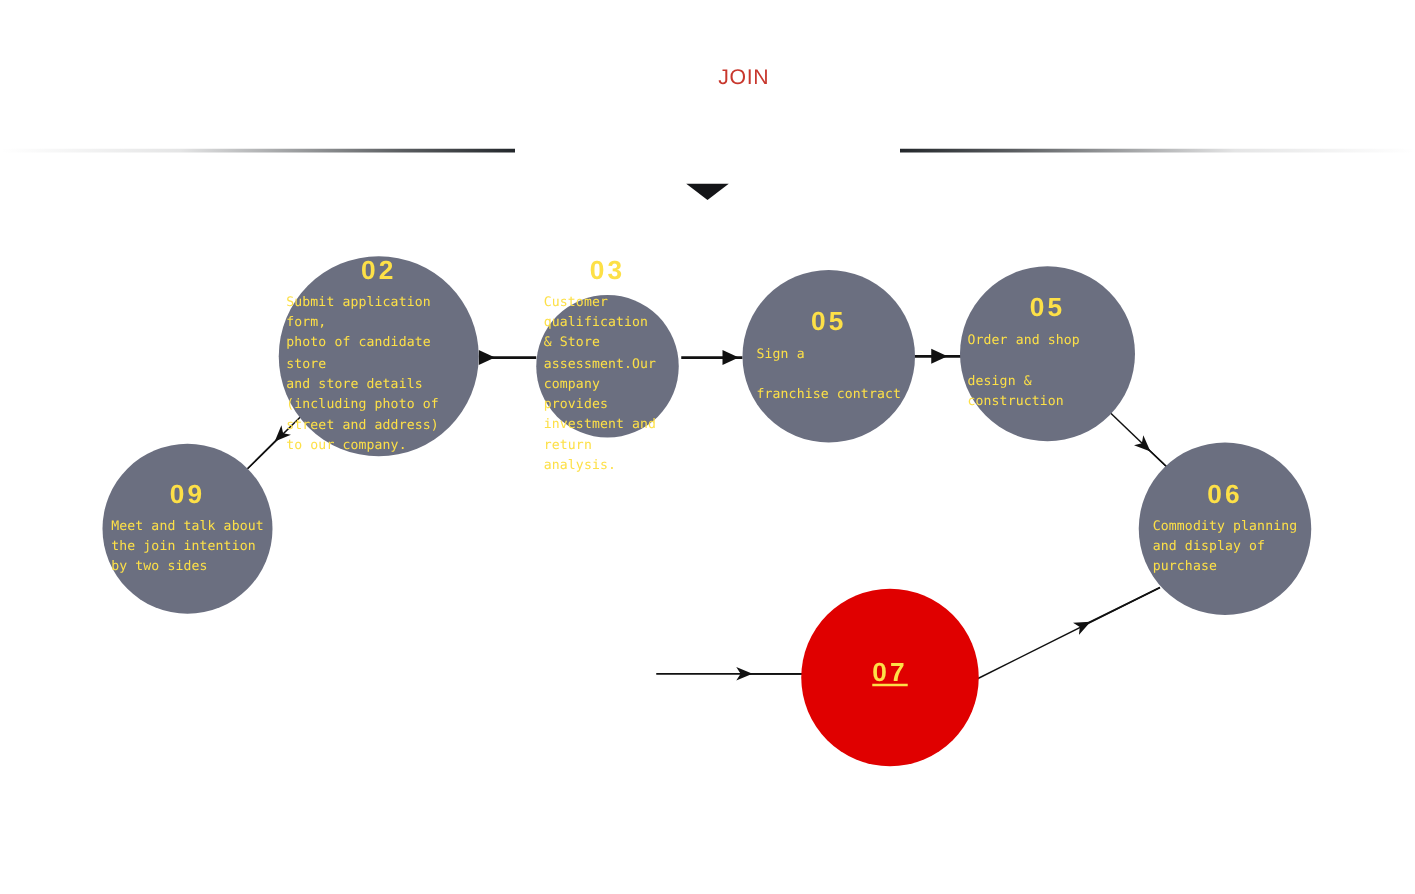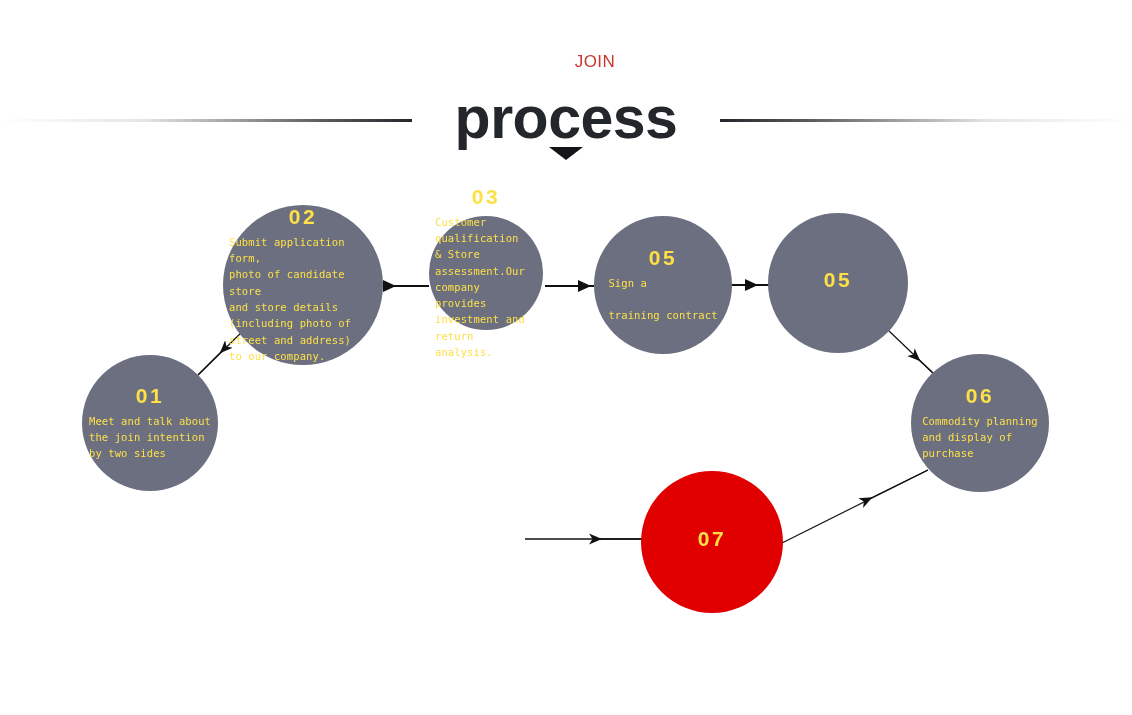--- a/index.html
+++ b/index.html
@@ -117,21 +117,20 @@
     white-space: pre-line;
   }
 </style>
 </head>
 <body>
 
 <div id="header">
   <div id="rule-left" class="rule"></div>
   <div id="rule-right" class="rule"></div>
   <div id="eyebrow">JOIN</div>
-  <div id="main-title">process</div>
   <div id="title-caret"></div>
 </div>
 
 <div id="diagram">
   <svg id="connectors" viewBox="0 0 1132 715" width="1132" height="715" xmlns="http://www.w3.org/2000/svg">
     <defs>
       <marker id="mk-thick" markerWidth="11" markerHeight="11" refX="5" refY="5" orient="auto" markerUnits="userSpaceOnUse">
         <path d="M0,0 L11,5 L0,10 z" fill="#111111"></path>
       </marker>
       <marker id="mk-thin" markerWidth="13" markerHeight="12" refX="6" refY="6" orient="auto" markerUnits="userSpaceOnUse">
@@ -169,53 +168,56 @@
       <line x1="928" y1="470" x2="867" y2="500" stroke="#111111" stroke-width="1.2" marker-end="url(#mk-thin)"></line>
     </g>
 
     <g>
       <line x1="642" y1="539" x2="525" y2="539" stroke="#111111" stroke-width="1.4"></line>
       <line x1="642" y1="539" x2="596" y2="539" stroke="#111111" stroke-width="1.4" marker-end="url(#mk-thin)"></line>
     </g>
   </svg>
 
   <div class="node" style="left: 82px; top: 355px; width: 136px; height: 136px; background: rgb(107, 111, 128);">
-    <div class="node-num">01</div>
+    <div class="node-num">09</div>
     <div class="node-text">Meet and talk about
 the join intention
 by two sides</div>
   </div>
   <div class="node" style="left: 223px; top: 205px; width: 160px; height: 160px; background: rgb(107, 111, 128);">
     <div class="node-num">02</div>
     <div class="node-text">Submit application form,
 photo of candidate store
 and store details
 (including photo of
 street and address)
 to our company.</div>
   </div>
-  <div class="node" style="left: 429px; top: 216px; width: 114px; height: 114px; background: rgb(107, 111, 128);">
+  <div class="node" style="left: 429px; top: 236px; width: 114px; height: 114px; background: rgb(107, 111, 128);">
     <div class="node-num">03</div>
     <div class="node-text">Customer qualification
 &amp; Store assessment.Our
 company provides
 investment and
 return analysis.</div>
   </div>
   <div class="node" style="left: 594px; top: 216px; width: 138px; height: 138px; background: rgb(107, 111, 128);">
     <div class="node-num">05</div>
     <div class="node-text">Sign a
 
-training contract</div>
+franchise contract</div>
   </div>
   <div class="node" style="left: 768px; top: 213px; width: 140px; height: 140px; background: rgb(107, 111, 128);">
     <div class="node-num">05</div>
+    <div class="node-text">Order and shop
+
+design &amp; construction</div>
   </div>
   <div class="node" style="left: 911px; top: 354px; width: 138px; height: 138px; background: rgb(107, 111, 128);">
     <div class="node-num">06</div>
     <div class="node-text">Commodity planning
 and display of
 purchase</div>
   </div>
-  <div class="node" style="left: 641px; top: 471px; width: 142px; height: 142px; background: rgb(224, 0, 0);">
+  <div class="node" style="left: 641px; top: 471px; width: 142px; height: 142px; background: rgb(224, 0, 0); text-decoration: underline;">
     <div class="node-num">07</div>
   </div>
 </div>
 
 </body></html>

